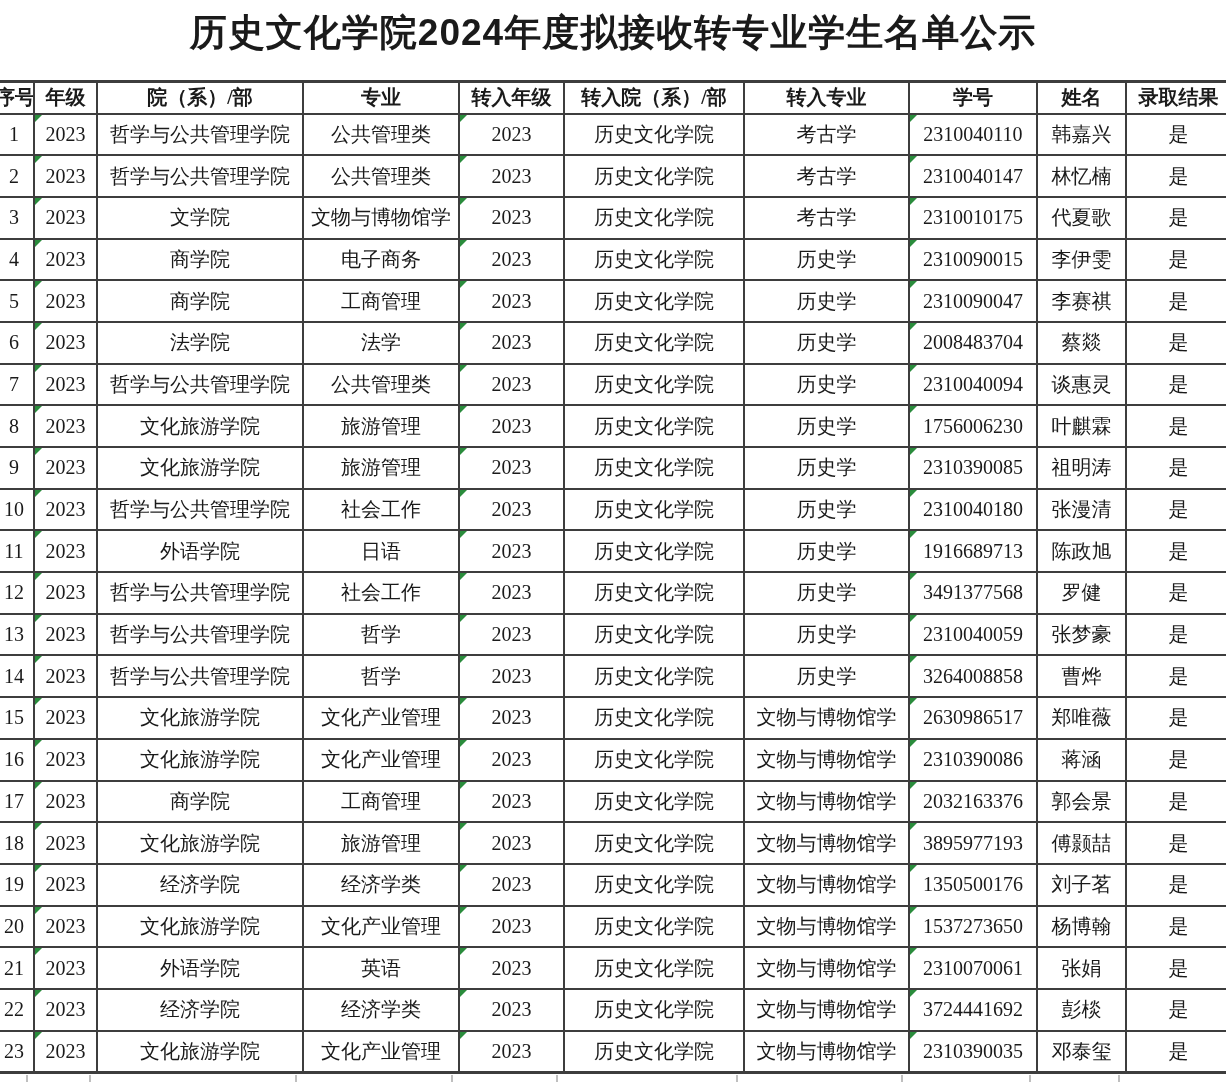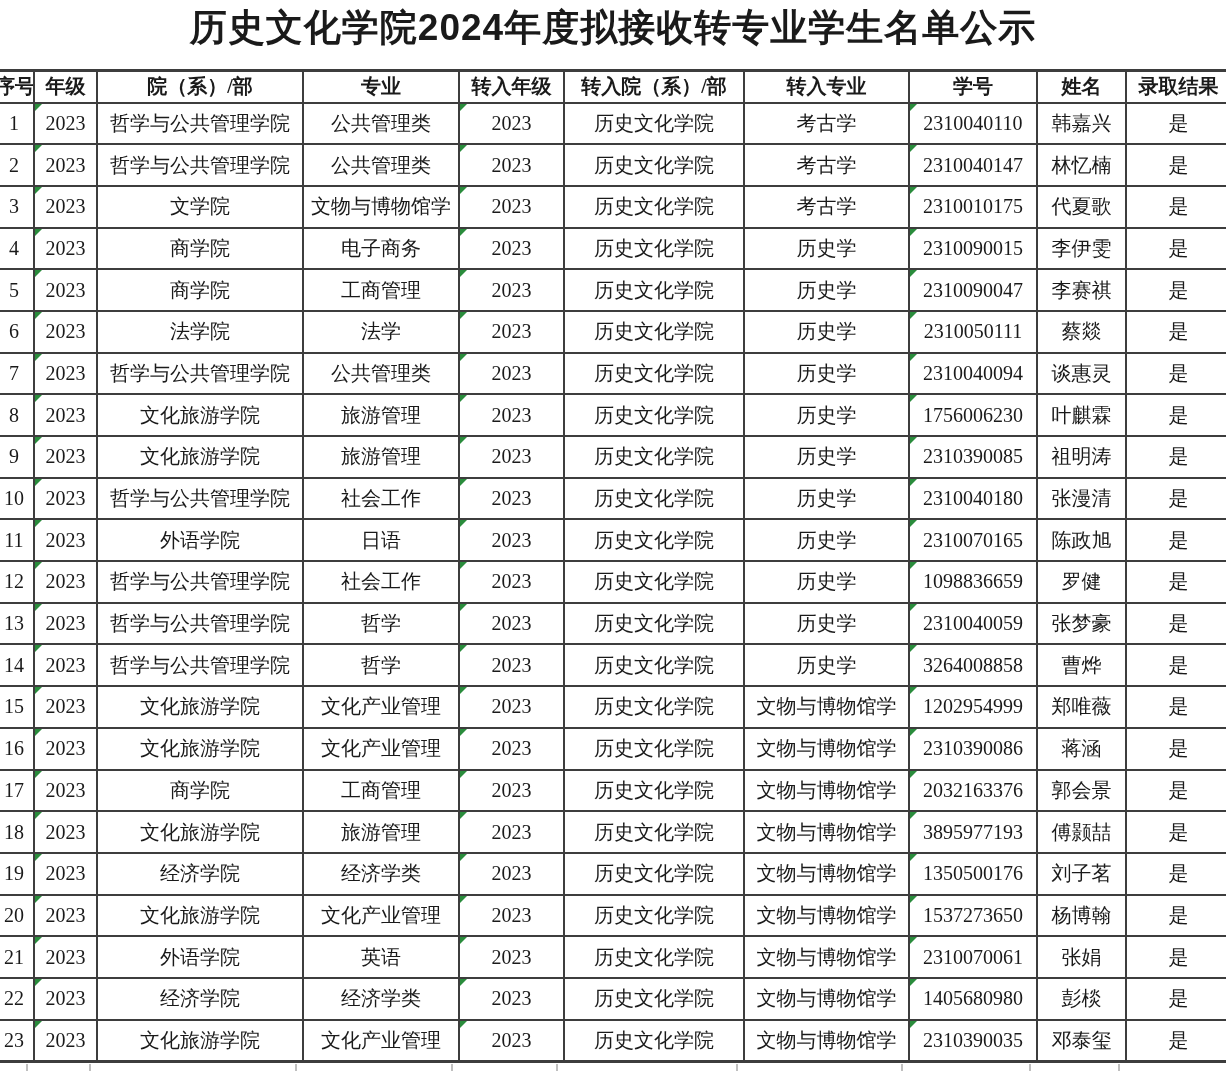--- a/index.html
+++ b/index.html
@@ -9,21 +9,21 @@
   }
   body {
     width: 1226px;
     height: 1086px;
     overflow: hidden;
     position: relative;
     font-family: "Liberation Serif", "DejaVu Serif", serif;
     color: #1a1a1a;
   }
   .title-bar {
-    height: 69px;
+    height: 80px;
     box-sizing: border-box;
     padding-bottom: 14px;
     display: flex;
     align-items: center;
     justify-content: center;
   }
   .title-text {
     font-family: "Liberation Sans", "DejaVu Sans", sans-serif;
     font-weight: 700;
     font-size: 37px;
@@ -196,21 +196,21 @@
           <td>是</td>
         </tr>
         <tr>
           <td>6</td>
           <td class="flagged">2023</td>
           <td>法学院</td>
           <td>法学</td>
           <td class="flagged">2023</td>
           <td>历史文化学院</td>
           <td>历史学</td>
-          <td class="flagged">2310050111</td>
+          <td class="flagged">2008483704</td>
           <td>蔡燚</td>
           <td>是</td>
         </tr>
         <tr>
           <td>7</td>
           <td class="flagged">2023</td>
           <td>哲学与公共管理学院</td>
           <td>公共管理类</td>
           <td class="flagged">2023</td>
           <td>历史文化学院</td>
@@ -256,33 +256,33 @@
           <td>是</td>
         </tr>
         <tr>
           <td>11</td>
           <td class="flagged">2023</td>
           <td>外语学院</td>
           <td>日语</td>
           <td class="flagged">2023</td>
           <td>历史文化学院</td>
           <td>历史学</td>
-          <td class="flagged">2310070165</td>
+          <td class="flagged">1916689713</td>
           <td>陈政旭</td>
           <td>是</td>
         </tr>
         <tr>
           <td>12</td>
           <td class="flagged">2023</td>
           <td>哲学与公共管理学院</td>
           <td>社会工作</td>
           <td class="flagged">2023</td>
           <td>历史文化学院</td>
           <td>历史学</td>
-          <td class="flagged">1098836659</td>
+          <td class="flagged">3491377568</td>
           <td>罗健</td>
           <td>是</td>
         </tr>
         <tr>
           <td>13</td>
           <td class="flagged">2023</td>
           <td>哲学与公共管理学院</td>
           <td>哲学</td>
           <td class="flagged">2023</td>
           <td>历史文化学院</td>
@@ -304,21 +304,21 @@
           <td>是</td>
         </tr>
         <tr>
           <td>15</td>
           <td class="flagged">2023</td>
           <td>文化旅游学院</td>
           <td>文化产业管理</td>
           <td class="flagged">2023</td>
           <td>历史文化学院</td>
           <td>文物与博物馆学</td>
-          <td class="flagged">1202954999</td>
+          <td class="flagged">2630986517</td>
           <td>郑唯薇</td>
           <td>是</td>
         </tr>
         <tr>
           <td>16</td>
           <td class="flagged">2023</td>
           <td>文化旅游学院</td>
           <td>文化产业管理</td>
           <td class="flagged">2023</td>
           <td>历史文化学院</td>
@@ -388,21 +388,21 @@
           <td>是</td>
         </tr>
         <tr>
           <td>22</td>
           <td class="flagged">2023</td>
           <td>经济学院</td>
           <td>经济学类</td>
           <td class="flagged">2023</td>
           <td>历史文化学院</td>
           <td>文物与博物馆学</td>
-          <td class="flagged">1405680980</td>
+          <td class="flagged">3724441692</td>
           <td>彭棪</td>
           <td>是</td>
         </tr>
         <tr>
           <td>23</td>
           <td class="flagged">2023</td>
           <td>文化旅游学院</td>
           <td>文化产业管理</td>
           <td class="flagged">2023</td>
           <td>历史文化学院</td>

